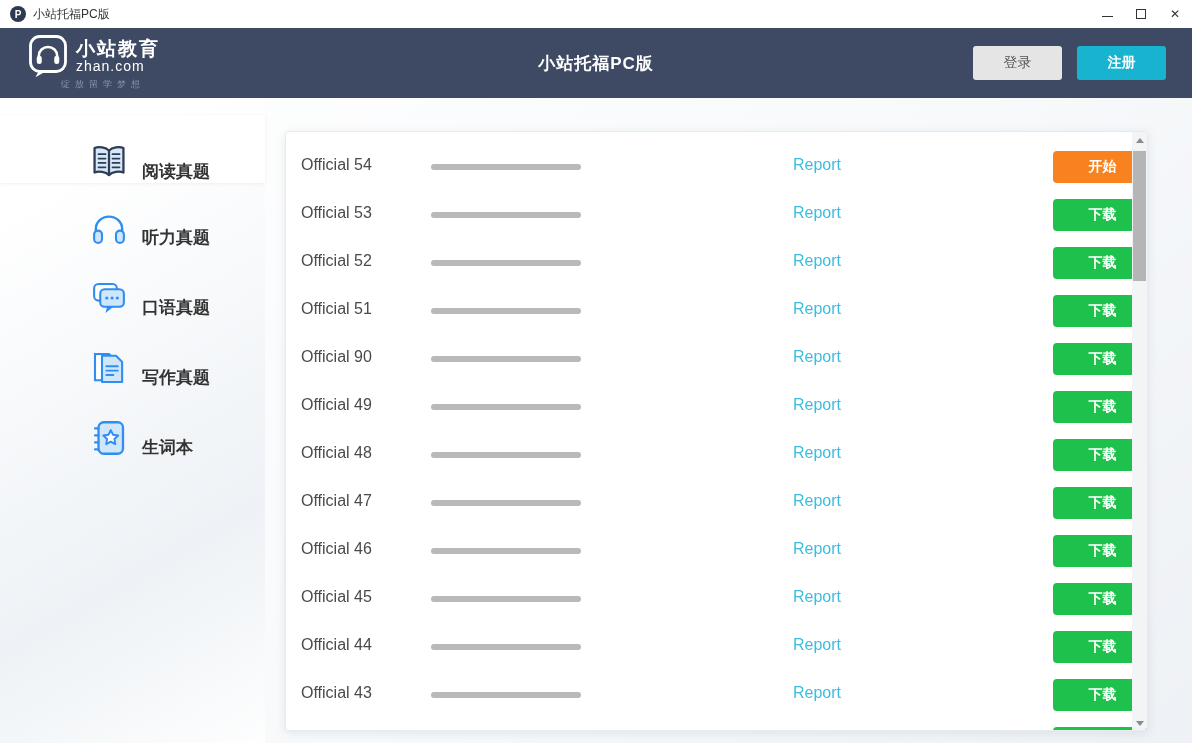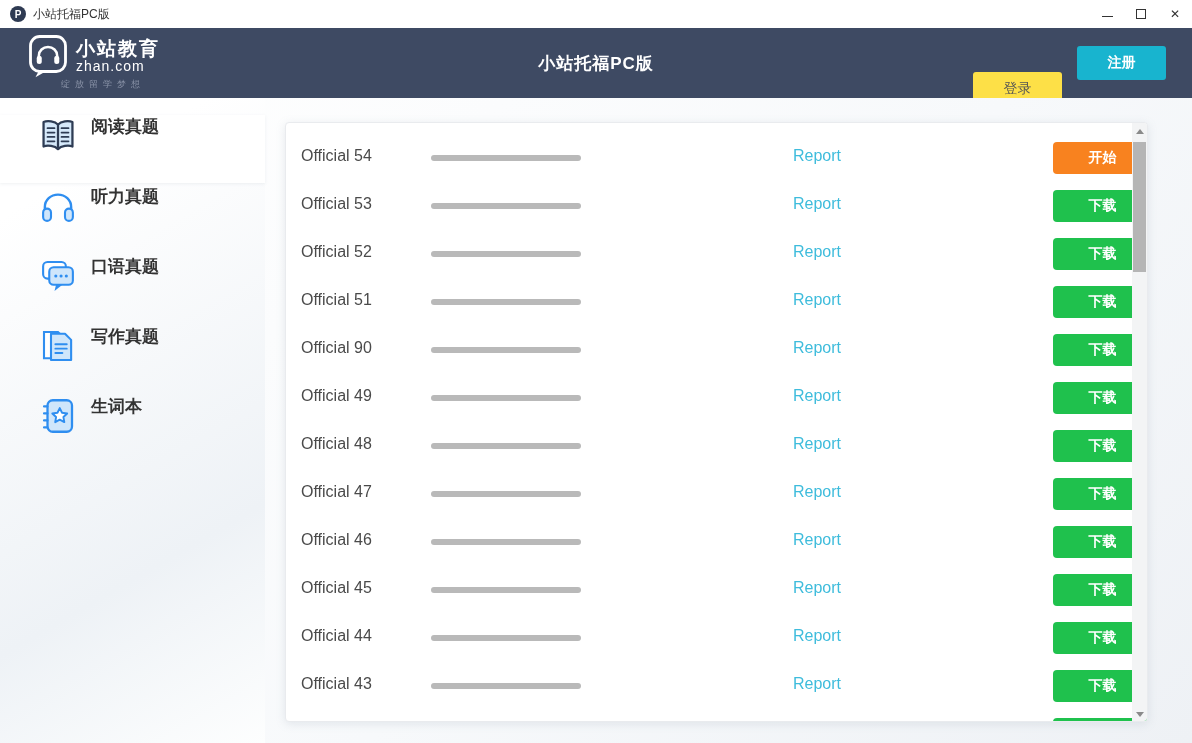--- a/index.html
+++ b/index.html
@@ -34,34 +34,34 @@
   .logo-row{display:flex;align-items:flex-end;}
   .logo-icon{width:40px;height:40px;margin-right:8px;}
   .brand-col .brand{color:#fff;font-size:19px;font-weight:bold;letter-spacing:2px;line-height:21px;}
   .brand-col .domain{color:#fff;font-size:14px;line-height:15px;letter-spacing:1px;}
   .slogan{color:#8a93a8;font-size:9px;letter-spacing:5px;margin-top:4px;margin-left:33px;}
   .countdown{position:absolute;left:180px;top:21px;width:161px;height:28px;background:var(--dropdown-bg);border-radius:2px;display:flex;align-items:center;padding:0 10px;cursor:pointer;}
   .countdown .cd-label{color:#c9cfdb;font-size:13px;font-weight:bold;flex:1;}
   .caret-down{width:0;height:0;border-left:5px solid transparent;border-right:5px solid transparent;border-top:6px solid #6b7590;}
   .header-title{position:absolute;left:0;top:0;width:100%;height:70px;display:flex;align-items:center;justify-content:center;color:#fff;font-size:17px;font-weight:bold;letter-spacing:1px;pointer-events:none;}
   .hbtn{position:absolute;top:18px;width:89px;height:34px;border:none;border-radius:3px;font-size:14px;cursor:pointer;font-family:inherit;}
-  .hbtn.login{left:973px;background:#fde047;color:#555;margin-top:26px;}
+  .hbtn.login{left:973px;background:#e5e5e5;color:#555;}
   .hbtn.register{left:1077px;background:var(--accent-cyan);color:#fff;font-weight:bold;}
 
   
   .main{position:absolute;left:0;top:98px;width:1192px;height:645px;background:linear-gradient(135deg,#ffffff 0%,#f7f9fb 55%,#eef1f5 100%);}
   .sidebar{position:absolute;left:0;top:0;width:265px;height:645px;background:linear-gradient(150deg,#ffffff 15%,#eef2f6 70%,#fdfefe 100%);}
-  .side-item{position:relative;height:64px;margin-bottom:6px;display:flex;align-items:flex-start;padding-left:37px;cursor:pointer;}
+  .side-item{position:relative;height:64px;margin-bottom:6px;display:flex;align-items:flex-end;padding-left:88px;cursor:pointer;}
   .side-item:first-child{margin-top:17px;height:68px;margin-bottom:2px;}
   .side-item.active{background:#ffffff;box-shadow:0 1px 3px rgba(120,140,160,0.12);}
   .side-icon{width:42px;height:42px;margin-right:12px;flex:0 0 42px;}
   .side-icon svg{width:42px;height:42px;display:block;}
   .side-label{font-size:17px;font-weight:bold;color:#333;}
 
-  .panel{position:absolute;left:285px;top:24px;width:863px;height:600px;background:#fff;border:1px solid #e9ebee;border-radius:4px;box-shadow:0 2px 10px rgba(130,145,160,0.18);overflow:hidden;}
+  .panel{position:absolute;left:285px;top:33px;width:863px;height:600px;background:#fff;border:1px solid #e9ebee;border-radius:4px;box-shadow:0 2px 10px rgba(130,145,160,0.18);overflow:hidden;}
   .rows{position:absolute;left:0;top:11px;width:848px;}
   .row{position:relative;height:48px;}
   .row-title{position:absolute;left:15px;top:13px;font-size:16px;color:var(--row-text);}
   .progress{position:absolute;left:145px;top:21px;width:150px;height:6px;border-radius:3px;background:var(--progress-gray);}
   .report{position:absolute;left:495px;top:13px;font-size:16px;color:var(--link-cyan);text-decoration:none;cursor:pointer;margin-left:12px;}
   .act{position:absolute;left:729px;top:8px;width:99px;height:32px;border:none;border-radius:4px;color:#fff;font-size:14px;font-weight:bold;cursor:pointer;font-family:inherit;margin-left:38px;}
   .act.start{background:var(--orange);}
   .act.download{background:var(--green);}
 
   

